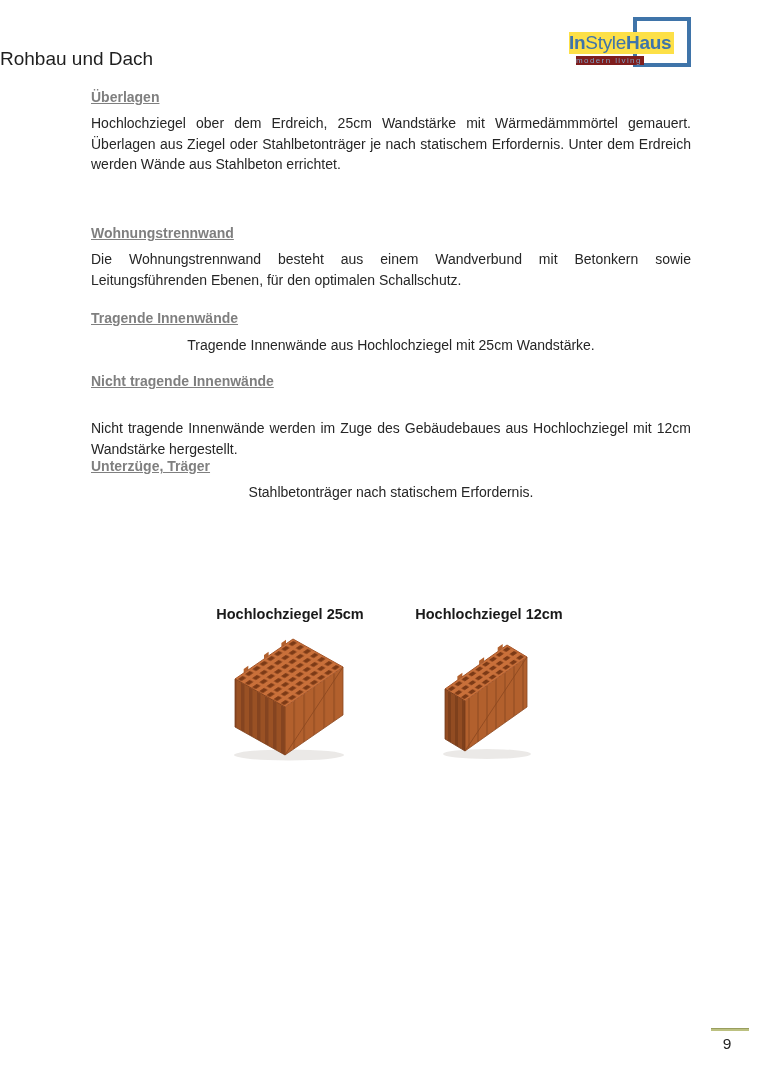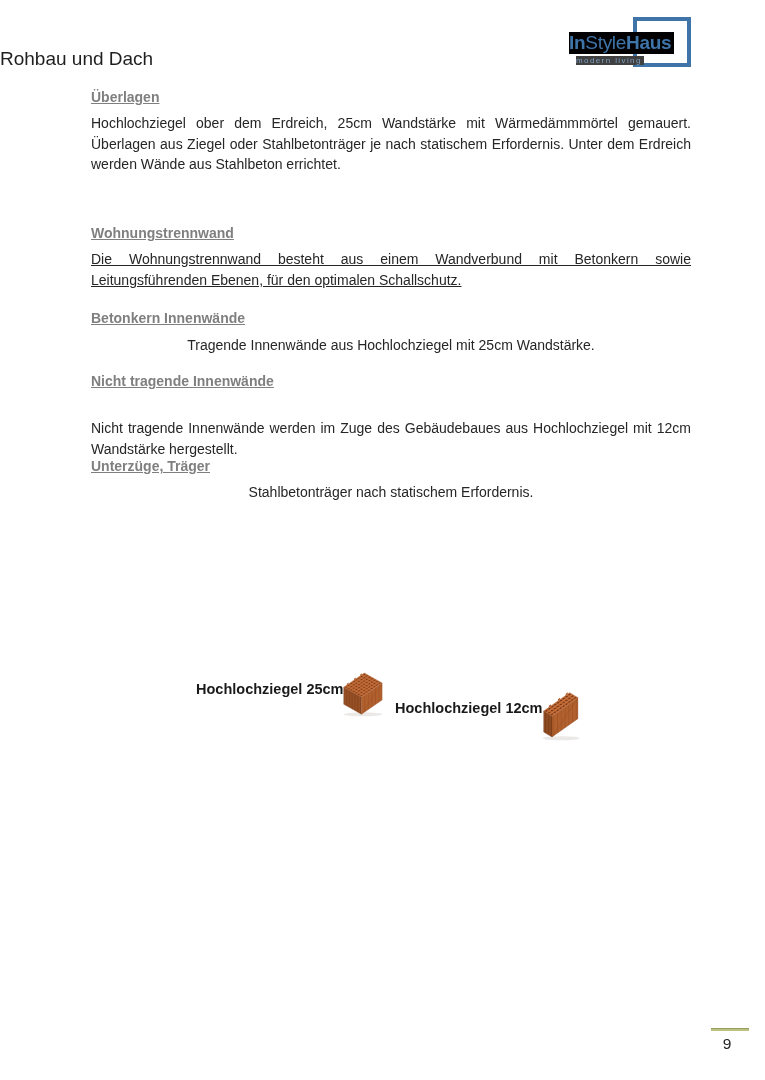--- a/index.html
+++ b/index.html
@@ -45,39 +45,39 @@
     right: 0;
     width: 58px;
     height: 50px;
     border: 4px solid #3f74a9;
   }
   .logo-text {
     position: absolute;
     left: 0;
     top: 15px;
     z-index: 2;
-    background: #000000;
+    background: #fde047;
     padding-right: 3px;
     font-size: 19px;
     line-height: 22px;
     color: #3f74a9;
     letter-spacing: -0.3px;
     white-space: nowrap;
   }
   .logo-text .bold { font-weight: 700; }
   .logo-text .light { font-weight: 400; }
   .logo-tagline {
     position: absolute;
     left: 7px;
     top: 39px;
     z-index: 2;
     font-size: 8px;
     letter-spacing: 1.4px;
     color: #7d9fc4;
-    background: #404040;
+    background: #7f1d1d;
     padding-right: 2px;
     white-space: nowrap;
   }
 
   
   .sec-heading {
     position: absolute;
     left: 0;
     font-size: 14px;
     font-weight: 700;
@@ -90,43 +90,43 @@
     left: 0;
     width: 600px;
     font-size: 14px;
     color: #262626;
     line-height: 20.5px;
     text-align: justify;
   }
   .sec-body.single { text-align: center; }
 
   .h-1 { top: 87px; }  .p-1 { top: 113px; }
-  .h-2 { top: 223px; } .p-2 { top: 249px; text-decoration: underline; }
+  .h-2 { top: 223px; } .p-2 { top: 249px; }
   .h-3 { top: 308px; } .p-3 { top: 335px; }
   .h-4 { top: 371px; text-align: center; } .p-4 { top: 418px; }
   .h-5 { top: 456px; text-align: center; } .p-5 { top: 482px; }
 
   
   .figures {
     position: absolute;
     left: 91px;
     top: 604px;
     width: 600px;
     height: 165px;
   }
   .figure {
     position: absolute;
-    top: 16px;
+    top: 0;
     width: 188px;
     display: flex;
-    flex-direction: row;
+    flex-direction: column;
     align-items: center;
   }
   .figure.f1 { left: 105px; }
-  .figure.f2 { left: 304px; margin-top: 20px; }
+  .figure.f2 { left: 304px; }
   .fig-caption {
     font-size: 14.5px;
     font-weight: 700;
     color: #1a1a1a;
     line-height: 20px;
     white-space: nowrap;
   }
   .figure.f1 .brick-img { margin-top: 11px; }
   .figure.f2 .brick-img { margin-top: 15px; }
 
@@ -163,21 +163,21 @@
     <div class="logo-tagline">modern living</div>
   </div>
 
   <div class="content">
     <div class="sec-heading h-1">Überlagen</div>
     <div class="sec-body p-1">Hochlochziegel ober dem Erdreich, 25cm Wandstärke mit Wärmedämmmörtel gemauert. Überlagen aus Ziegel oder Stahlbetonträger je nach statischem Erfordernis. Unter dem Erdreich werden Wände aus Stahlbeton errichtet.</div>
 
     <div class="sec-heading h-2">Wohnungstrennwand</div>
     <div class="sec-body p-2">Die Wohnungstrennwand besteht aus einem Wandverbund mit Betonkern sowie Leitungsführenden Ebenen, für den optimalen Schallschutz.</div>
 
-    <div class="sec-heading h-3">Betonkern Innenwände</div>
+    <div class="sec-heading h-3">Tragende Innenwände</div>
     <div class="sec-body p-3 single">Tragende Innenwände aus Hochlochziegel mit 25cm Wandstärke.</div>
 
     <div class="sec-heading h-4">Nicht tragende Innenwände</div>
     <div class="sec-body p-4">Nicht tragende Innenwände werden im Zuge des Gebäudebaues aus Hochlochziegel mit 12cm Wandstärke hergestellt.</div>
 
     <div class="sec-heading h-5">Unterzüge, Träger</div>
     <div class="sec-body p-5 single">Stahlbetonträger nach statischem Erfordernis.</div>
   </div>
 
   <div class="figures">

